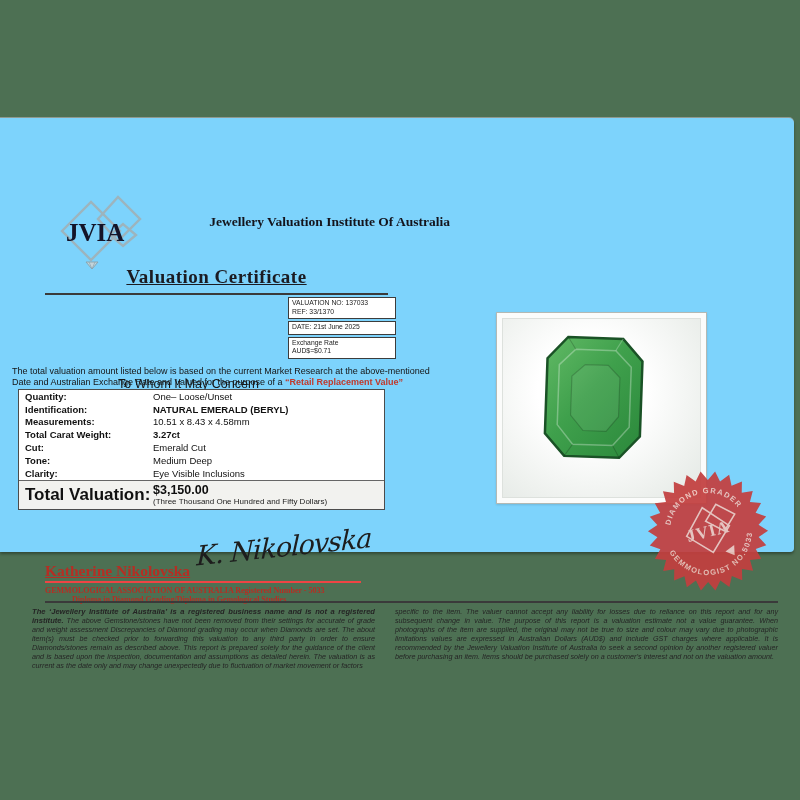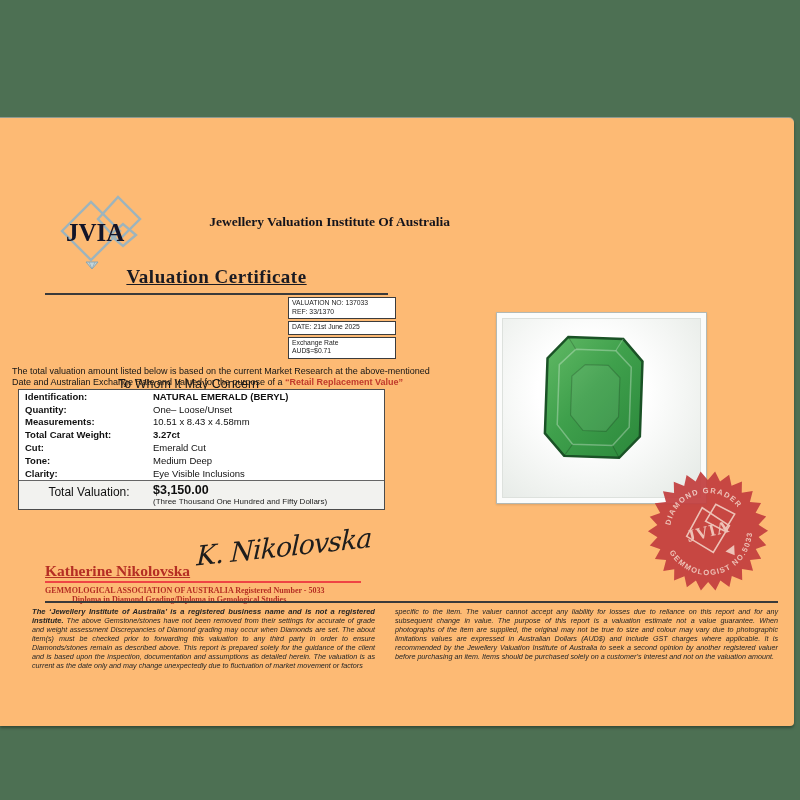--- a/index.html
+++ b/index.html
@@ -1,22 +1,22 @@
 <!DOCTYPE html>
 <html><head>
 <meta charset="utf-8">
 <style>
   * { margin:0; padding:0; box-sizing:border-box; }
   html,body { width:800px; height:800px; }
   body { font-family:"Liberation Sans", sans-serif; color:#1a1a1a; }
   .stage { position:relative; width:800px; height:800px; background:#4d7053; overflow:hidden; }
 
   .paper {
-    position:absolute; left:0; top:118px; width:794px; height:608px;
-    background:#fdba74; border-radius:0 5px 4px 0;
+    position:absolute; left:0; top:118px; width:794px; height:434px;
+    background:#7dd3fc; border-radius:0 5px 4px 0;
     box-shadow:0 -1px 0 #8f9a90, 0 2px 3px rgba(0,0,0,0.35);
   }
 
   
   .logo-wrap { position:absolute; left:56px; top:70px; width:90px; height:82px; }
   .org-name {
     position:absolute; left:150px; top:96px; width:300px;
     font-family:"Liberation Serif", serif; font-weight:bold; font-size:13.5px; color:#14141c;text-align:right;
   }
   .cert-title {
@@ -37,21 +37,21 @@
   .intro { position:absolute; left:12px; top:248px; width:437px; font-size:9px; line-height:11px; color:#151515; }
   .intro .red { color:#c0392b; font-weight:bold; }
 
   
   .details-table { position:absolute; left:18px; top:271px; width:367px; border:1.5px solid #4c4c4c; background:#fff; }
   .dt-row { display:flex; height:12.8px; align-items:center; padding:0 0 0 6px; }
   .dt-label { width:128px; font-weight:bold; font-size:9.5px; color:#111; }
   .dt-value { font-size:9.5px; color:#111; }
   .dt-value.bold { font-weight:bold; }
   .total-row { border-top:1.5px solid #666; background:#f2f2ef; padding:2px 0 3px 6px; display:flex; }
-  .total-label { width:128px; font-weight:normal; font-size:12px; color:#111; padding-top:2px;text-align:center; }
+  .total-label { width:128px; font-weight:bold; font-size:17px; color:#111; padding-top:2px; }
   .total-cell .total-value { font-weight:bold; font-size:12.5px; color:#0e0e0e; }
   .total-cell .total-words { font-size:8px; color:#222; }
 
   
   .photo-box { position:absolute; left:496px; top:194px; width:211px; height:192px;
     background:#fbfcfb; border:1px solid #b3b9b4; box-shadow:0 1px 2px rgba(0,0,0,0.12); }
   .photo-inner { position:absolute; left:5px; top:5px; right:5px; bottom:5px;
     background:radial-gradient(ellipse at 45% 40%, #ffffff 35%, #eef1ee 75%, #e3e8e4 100%);
     border:1px solid #dde1dd; }
 
@@ -125,26 +125,26 @@
       </div>
     </div>
 
     <div class="salutation">To Whom It May Concern</div>
 
     <p class="intro"><span>The total valuation amount listed below is based on the current Market Research at the above-mentioned Date and Australian Exchange Rate and Valued for the purpose of a </span><span class="red">“Retail Replacement Value”</span></p>
 
     <div class="details-table">
       <div id="dt-rows">
           <div class="dt-row">
+            <div class="dt-label">Quantity:</div>
+            <div class="dt-value">One– Loose/Unset</div>
+          </div>
+          <div class="dt-row">
             <div class="dt-label">Identification:</div>
             <div class="dt-value bold">NATURAL EMERALD (BERYL)</div>
-          </div>
-          <div class="dt-row">
-            <div class="dt-label">Quantity:</div>
-            <div class="dt-value">One– Loose/Unset</div>
           </div>
           <div class="dt-row">
             <div class="dt-label">Measurements:</div>
             <div class="dt-value">10.51 x 8.43 x 4.58mm</div>
           </div>
           <div class="dt-row">
             <div class="dt-label">Total Carat Weight:</div>
             <div class="dt-value bold">3.27ct</div>
           </div>
           <div class="dt-row">

